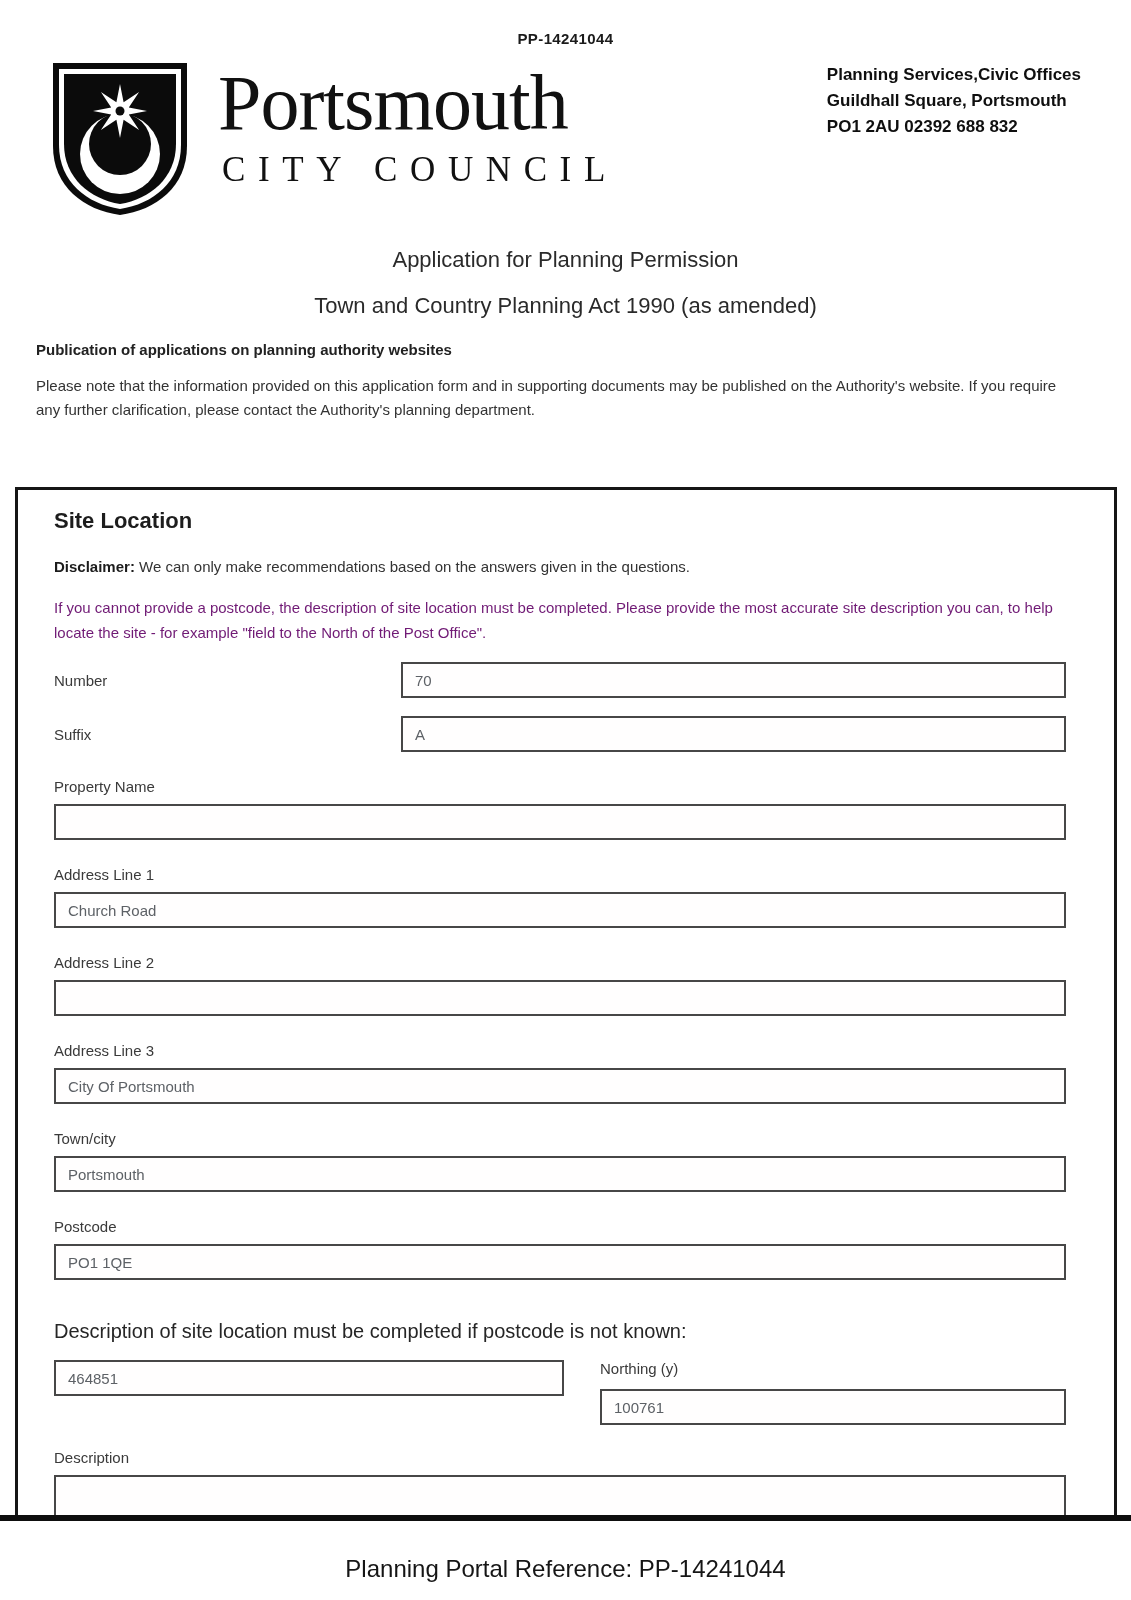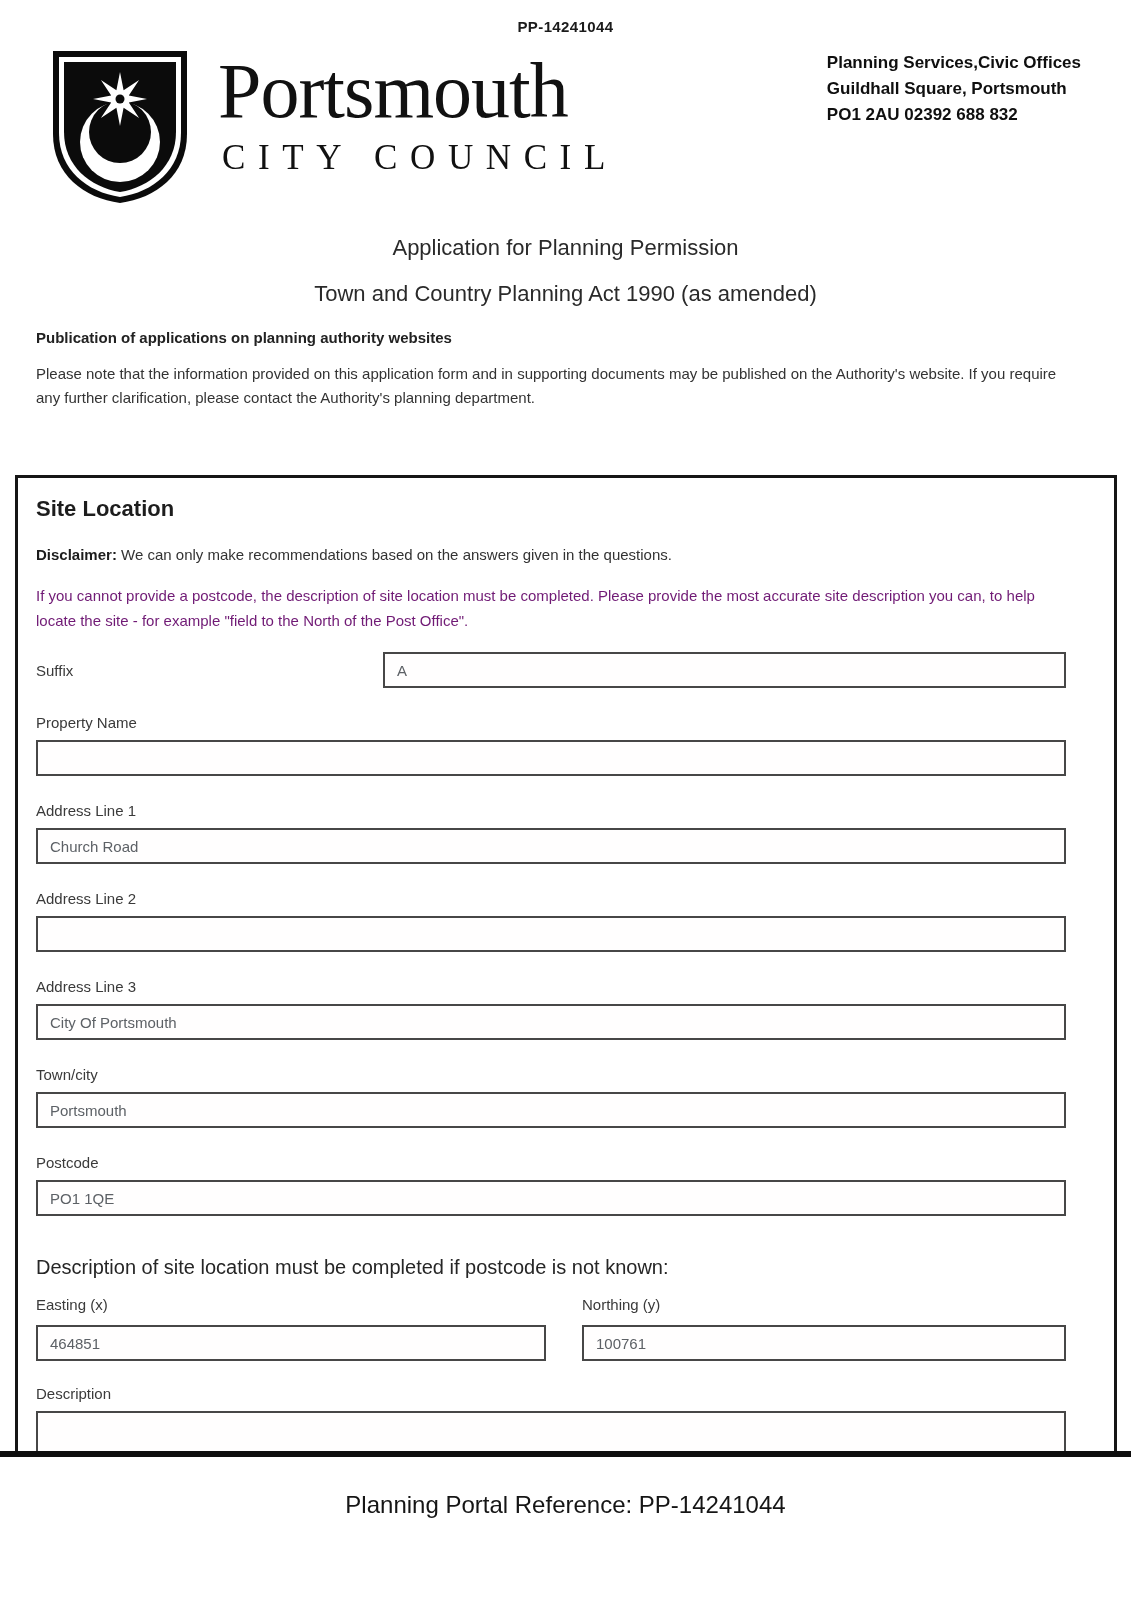--- a/index.html
+++ b/index.html
@@ -8,21 +8,21 @@
     width: 1131px; height: 1600px;
     margin: 0 auto;
     font-family: "Liberation Sans", sans-serif;
     color: #1f1f1f;
     overflow: hidden;
     position: relative;
   }
 
   
   .ref-top {
-    padding-top: 18px;
+    padding-top: 30px;
     text-align: center;
     font-size: 15px;
     font-weight: bold;
     letter-spacing: 0.4px;
     color: #1b1b1b;
   }
   .header {
     display: flex;
     align-items: flex-start;
     margin: 13px 50px 0 50px;
@@ -58,21 +58,21 @@
   .form-title   { margin-top: 30px; text-align: center; font-size: 22px; font-weight: 400; color: #2a2a2a; }
   .form-subtitle{ margin-top: 20px; text-align: center; font-size: 22px; font-weight: 400; color: #2a2a2a; }
   .pub-heading  { margin: 22px 36px 0 36px; font-size: 15px; font-weight: bold; color: #222; }
   .pub-text     { margin: 16px 60px 0 36px; font-size: 15px; line-height: 1.62; color: #333; }
 
   
   .site-box {
     margin: 64px 14px 0 15px;
     border: 3px solid #161616;
     border-bottom: none;
-    padding: 18px 48px 0 18px;
+    padding: 18px 48px 0 36px;
     background: #fff;
   }
   .site-heading { font-size: 22px; font-weight: bold; color: #1d1d1d; }
   .disclaimer   { margin-top: 24px; font-size: 15px; color: #333; }
   .disclaimer b { color: #1c1c1c; }
   .instructions { margin-top: 20px; font-size: 15px; line-height: 1.72; color: #701a75; }
 
   .label { font-size: 15px; color: #3a3a3a; }
 
   input.text, textarea.text {
@@ -156,20 +156,26 @@
 <section class="site-box">
   <div class="site-heading">Site Location</div>
 
   <p class="disclaimer">
     <b>Disclaimer:</b>
     <span>We can only make recommendations based on the answers given in the questions.</span>
   </p>
 
   <p class="instructions">If you cannot provide a postcode, the description of site location must be completed. Please provide the most accurate site description you can, to help locate the site - for example "field to the North of the Post Office".</p>
 
+  <div class="row-inline row-number">
+    <span class="label">Number</span>
+    <span class="input-wrap">
+        <input class="text" type="text" value="70" style="">
+      </span>
+  </div>
 
   <div class="row-inline row-suffix">
     <span class="label">Suffix</span>
     <span class="input-wrap">
         <input class="text" type="text" value="A" style="">
       </span>
   </div>
 
   <div class="field-stacked">
     <span class="label">Property Name</span>
@@ -198,21 +204,20 @@
 
   <div class="field-stacked">
     <span class="label">Postcode</span>
     <input class="text" type="text" value="PO1 1QE" style="">
   </div>
 
   <div class="desc-heading">Description of site location must be completed if postcode is not known:</div>
 
   <div class="coord-row">
     <div class="coord-easting">
-      <span class="label">Easting (x)</span>
       <input class="text" type="text" value="464851" style="">
     </div>
     <div class="coord-northing">
       <span class="label">Northing (y)</span>
       <input class="text" type="text" value="100761" style="">
     </div>
   </div>
 
   <div class="field-stacked field-description">
     <span class="label">Description</span>

